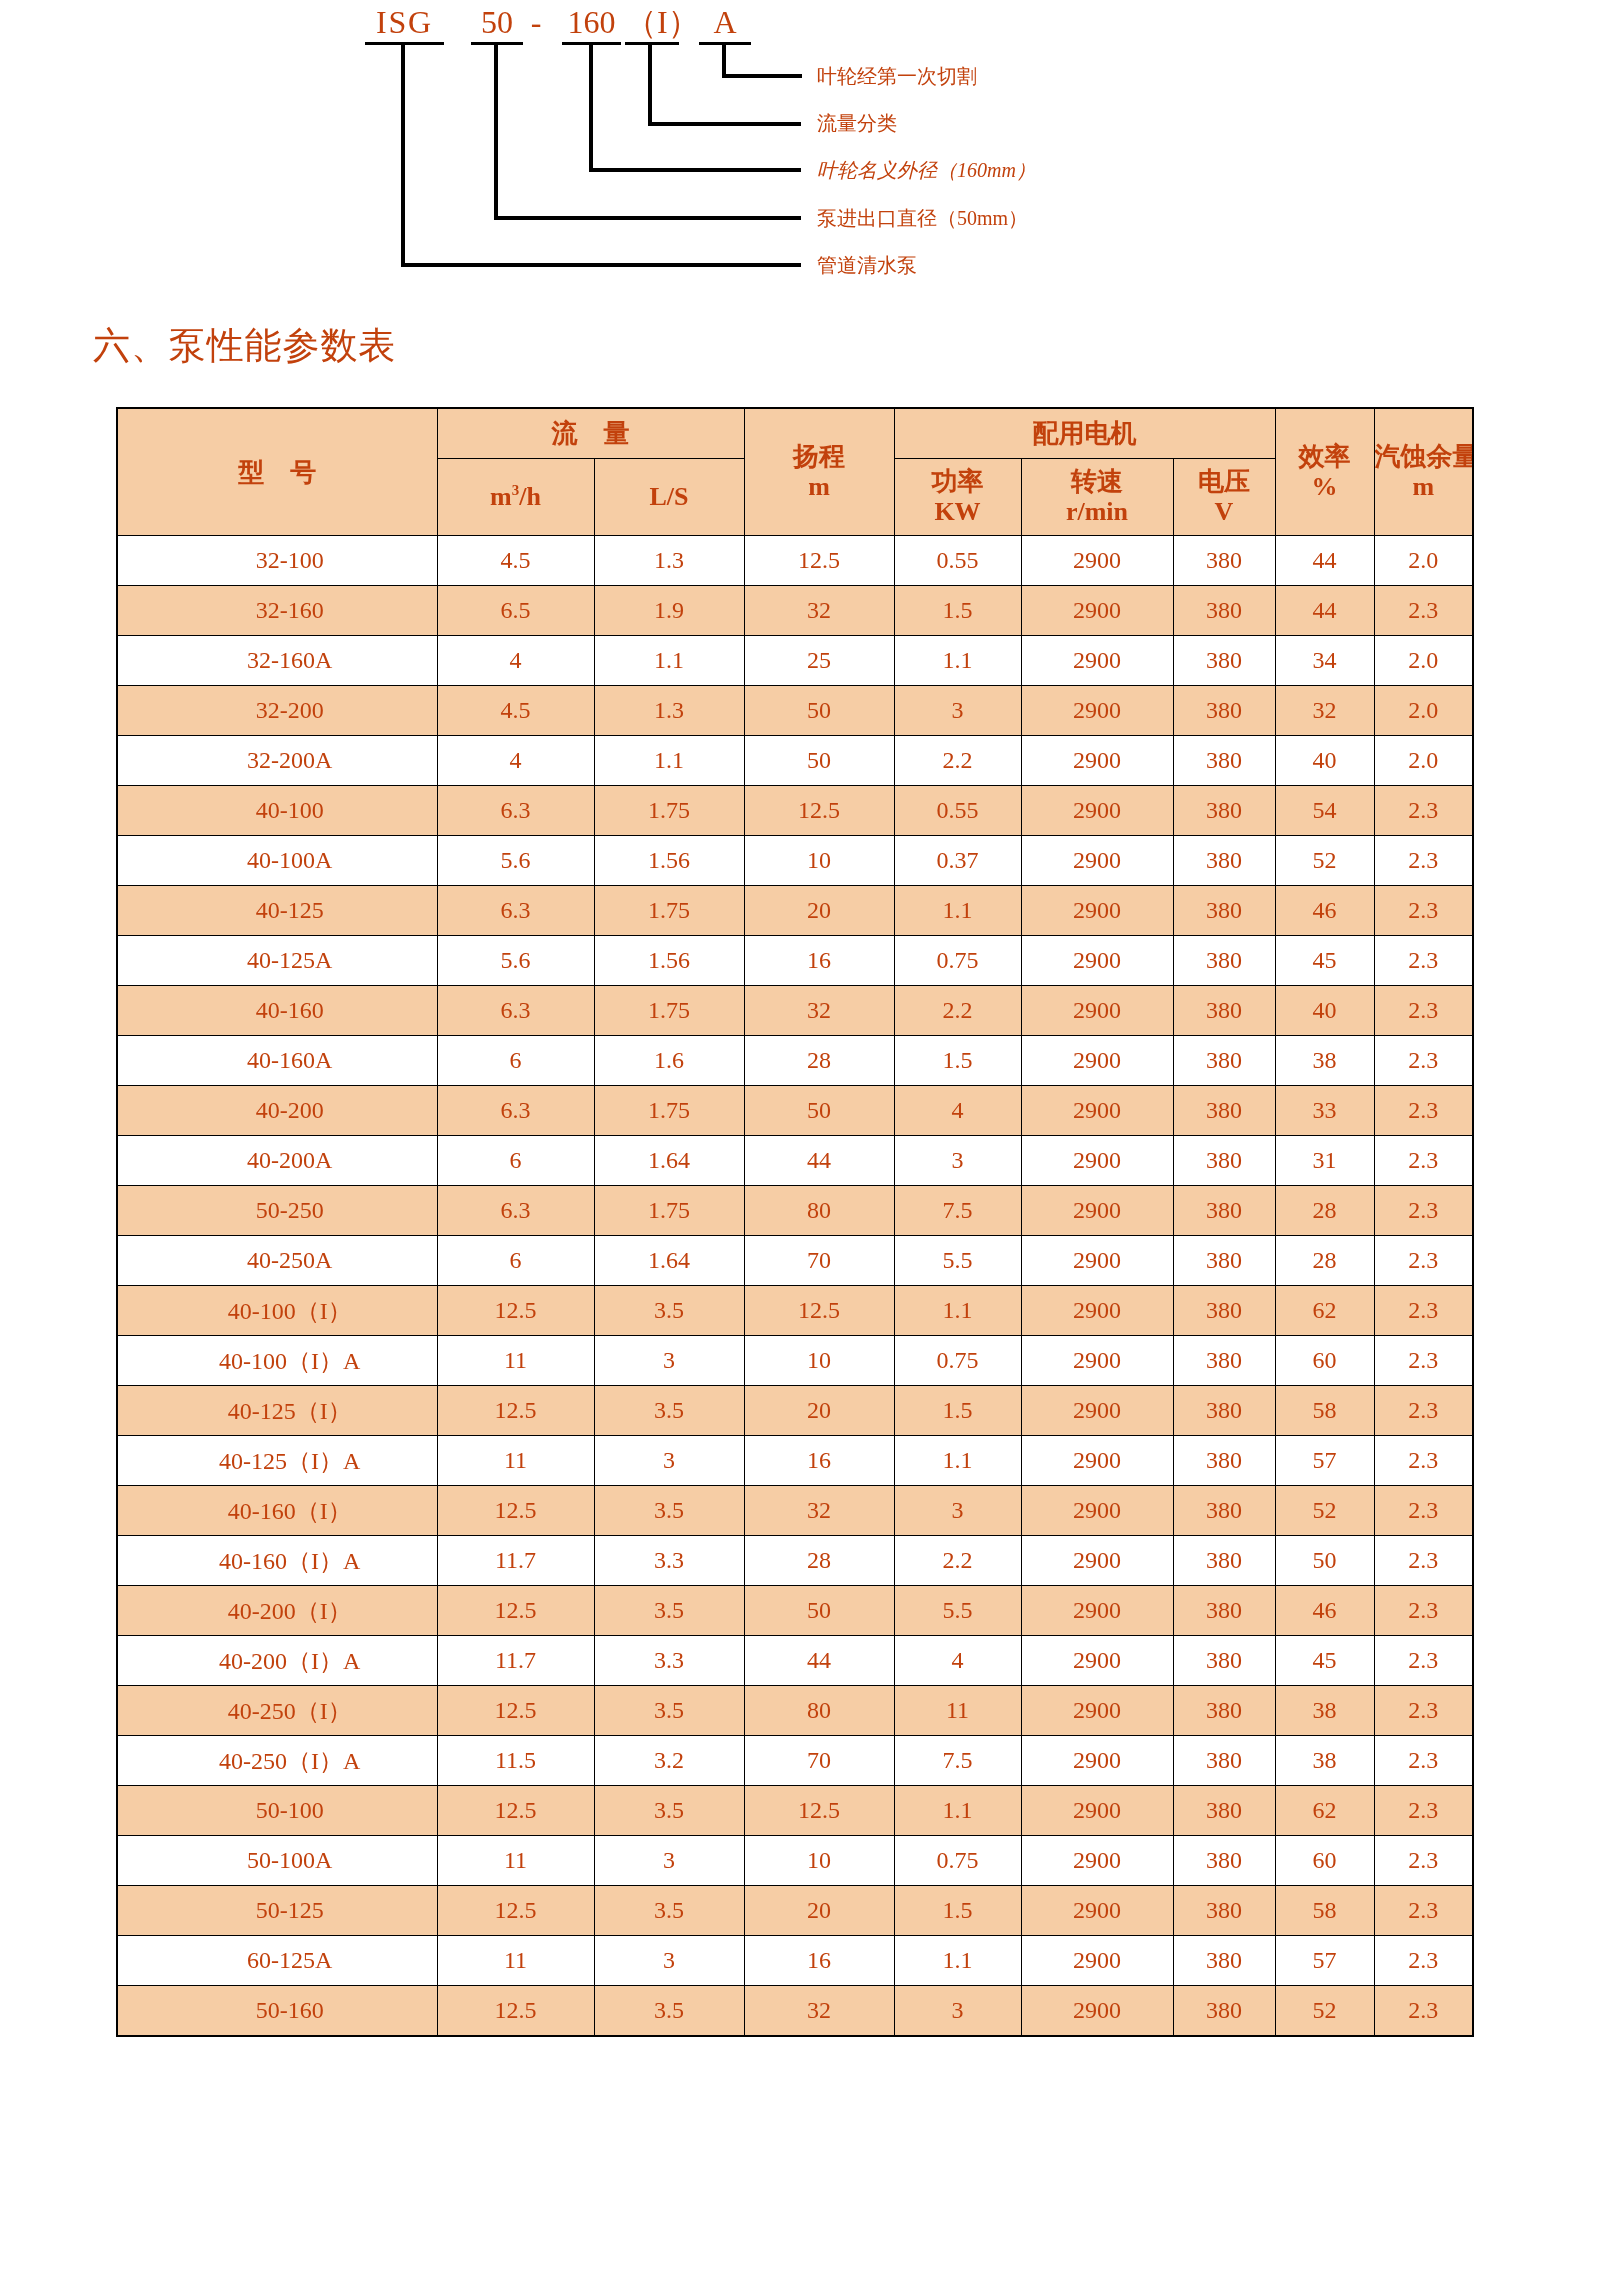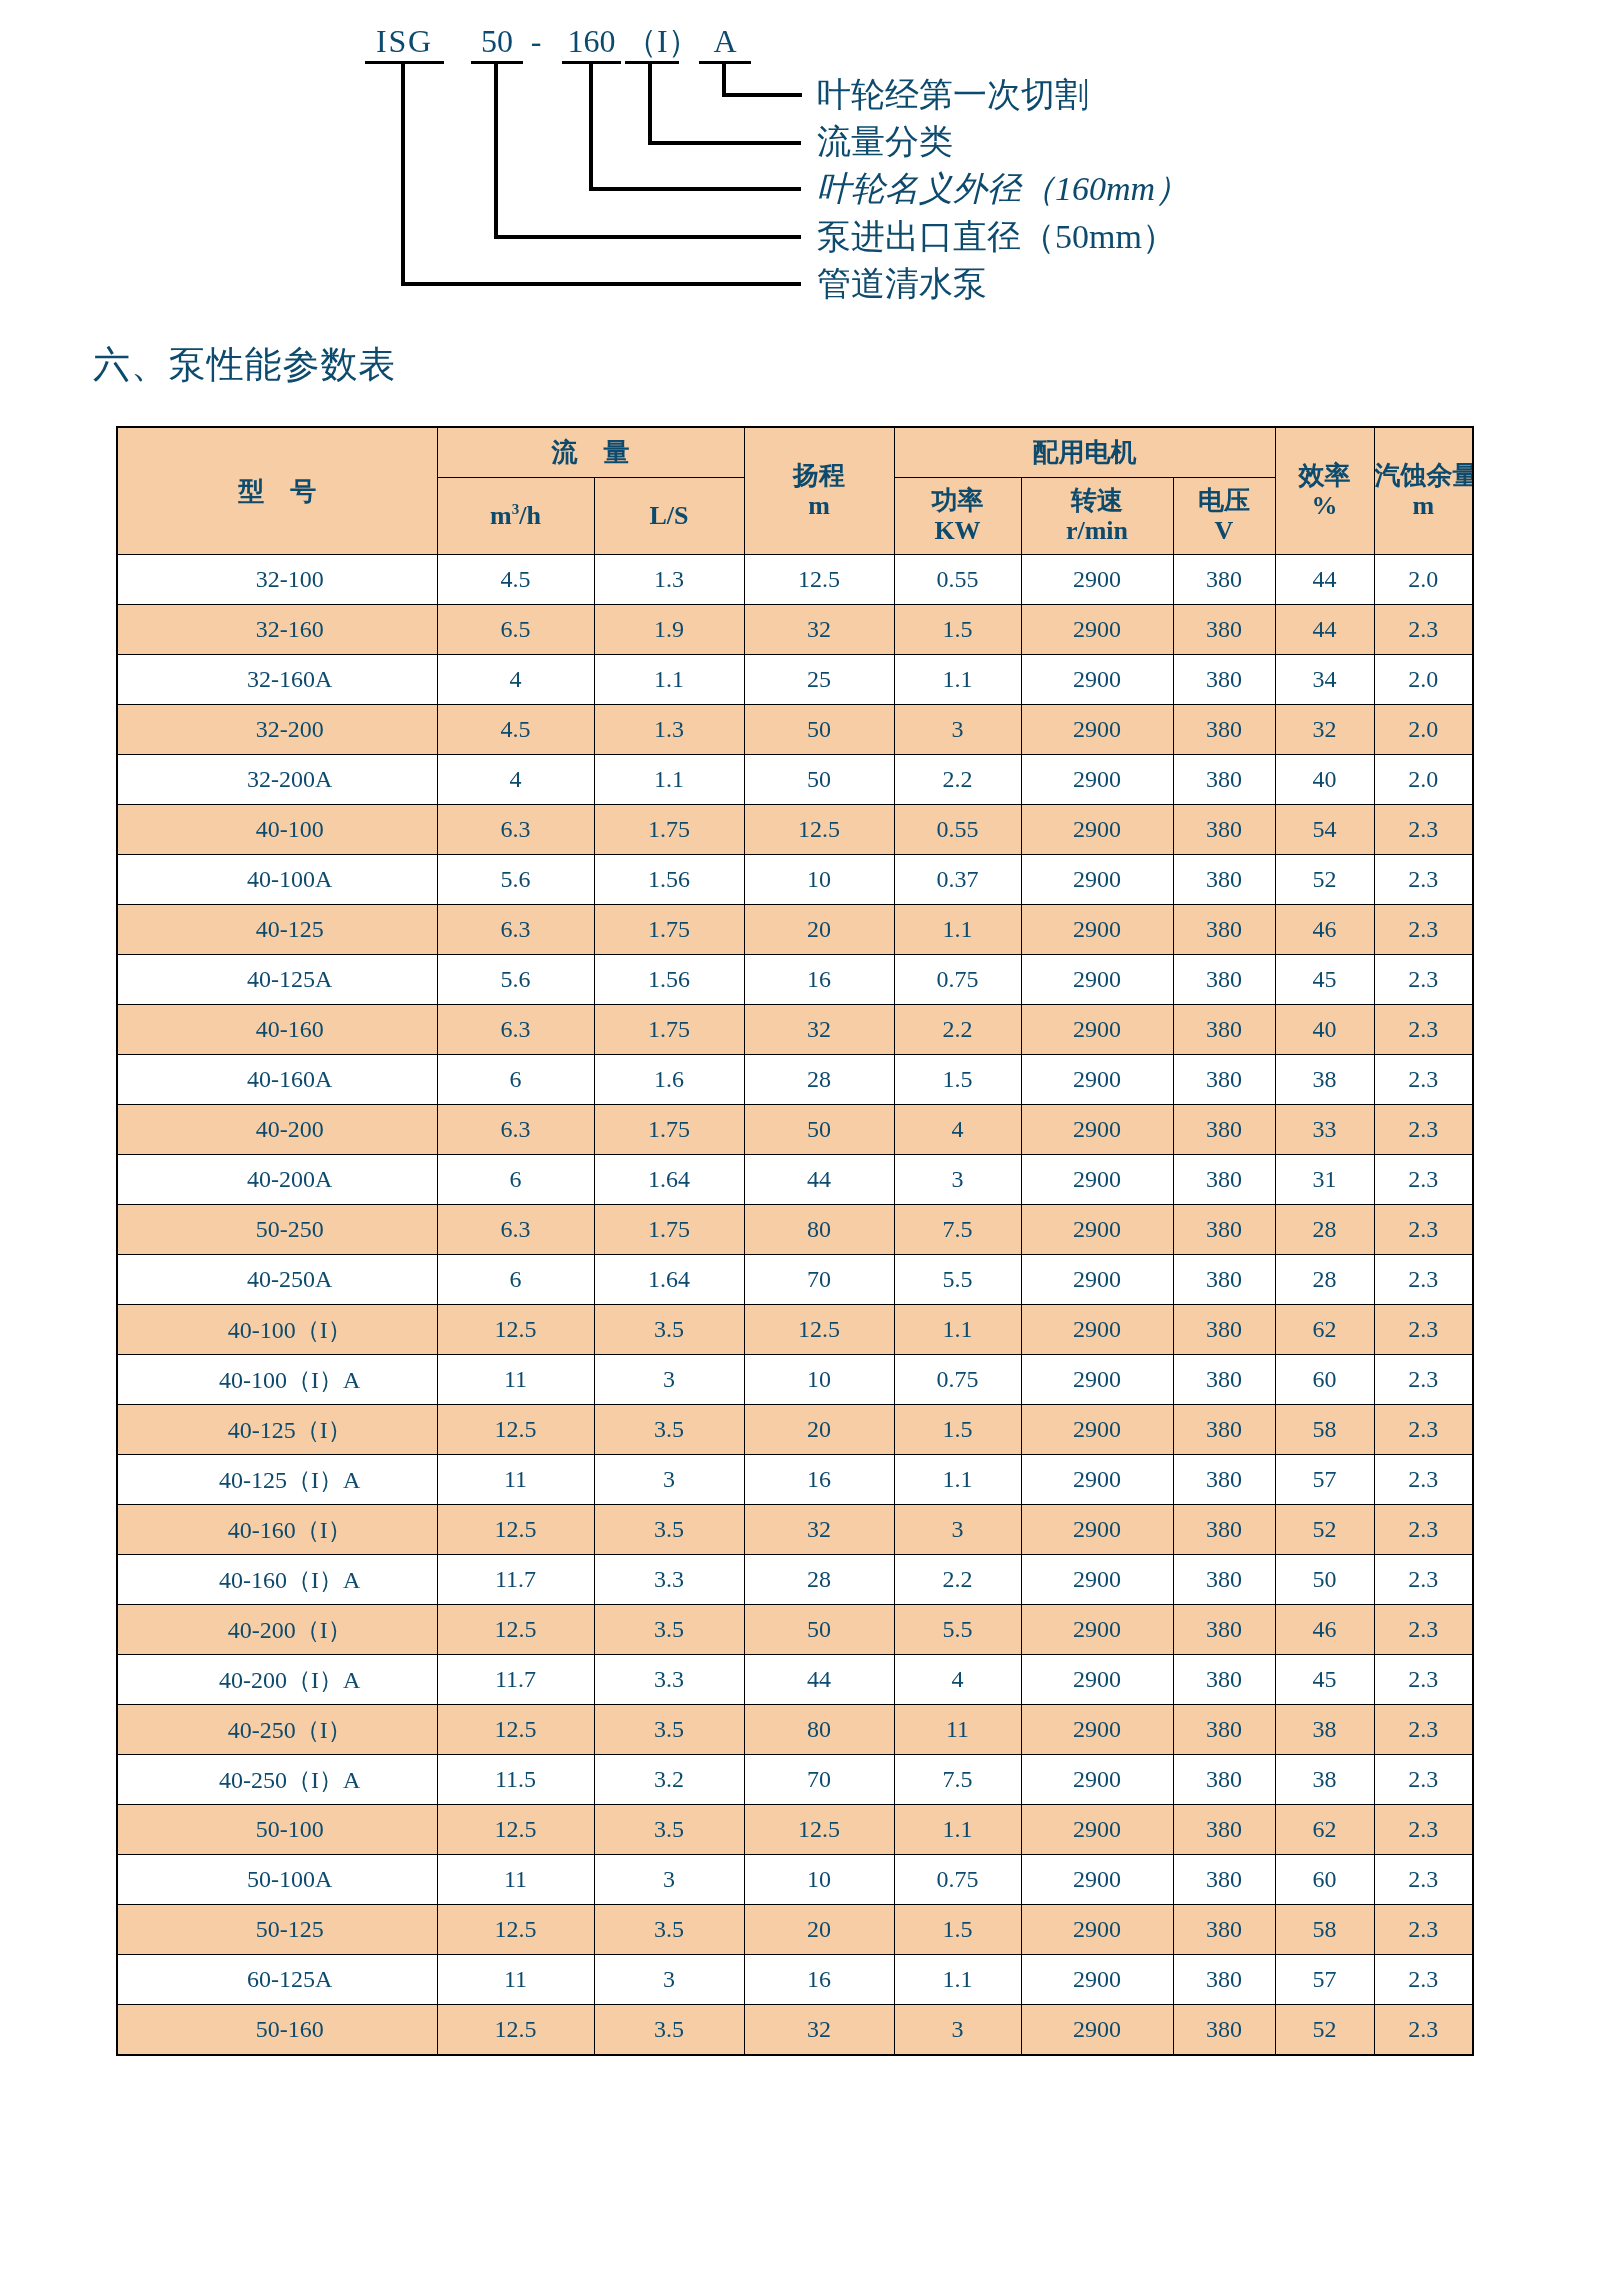--- a/index.html
+++ b/index.html
@@ -1,32 +1,32 @@
 <!DOCTYPE html>
 <html style="--band-color: #f6cda5; --page-color: #ffffff;font-size:14.3px"><head>
 <meta charset="utf-8">
 <style>
   html,body{margin:0;padding:0;background:#fff;}
   .page{position:relative;width:1620px;height:2270px;background:var(--page-color,#fff);
-        font-family:"Liberation Serif","DejaVu Serif",serif;color:#0c4a6e;overflow:hidden;margin-top:19px;}
+        font-family:"Liberation Serif","DejaVu Serif",serif;color:#c2410c;overflow:hidden;}
 
   
   .diagram{position:absolute;left:0;top:0;width:1620px;height:304px;}
   .code-seg{position:absolute;top:3.6px;height:38px;font-size:32px;line-height:36px;
             text-align:center;border-bottom:3.6px solid #000;}
   .code-seg.no-line{border-bottom:none;}
   .seg-series{left:365px;width:79px;letter-spacing:1.8px;}
   .seg-inlet{left:471px;width:52px;}
   .seg-dash{left:527px;width:18px;}
   .seg-impeller{left:562px;width:59px;}
   .seg-flowclass{left:625px;width:54px;}
   .seg-cut{left:699px;width:52px;}
   .vline{position:absolute;width:3.6px;background:#000;top:45px;}
   .hline{position:absolute;height:3.6px;background:#000;}
-  .callout-label{position:absolute;left:817px;font-size:34px;line-height:32px;white-space:nowrap;}
+  .callout-label{position:absolute;left:817px;font-size:20px;line-height:32px;white-space:nowrap;}
   
   .v-cut{left:722px;height:33px;}      .h-cut{left:722px;top:74px;width:80px;}   .l-cut{top:60px;}
   .v-flowclass{left:648px;height:81px;}.h-flowclass{left:648px;top:122px;width:153px;} .l-flowclass{top:107px;}
   .v-impeller{left:589px;height:127px;}.h-impeller{left:589px;top:168px;width:212px;}  .l-impeller{top:154px;font-style:italic;}
   .v-inlet{left:494px;height:175px;}   .h-inlet{left:494px;top:216px;width:307px;}     .l-inlet{top:202px;}
   .v-series{left:401px;height:222px;}  .h-series{left:401px;top:263px;width:400px;}    .l-series{top:249px;}
 
   
   .section-title{position:absolute;left:93px;top:324px;margin:0;font-size:37px;line-height:43px;
                  font-weight:normal;font-family:"Liberation Sans","DejaVu Sans",sans-serif;letter-spacing:0.9px;}

